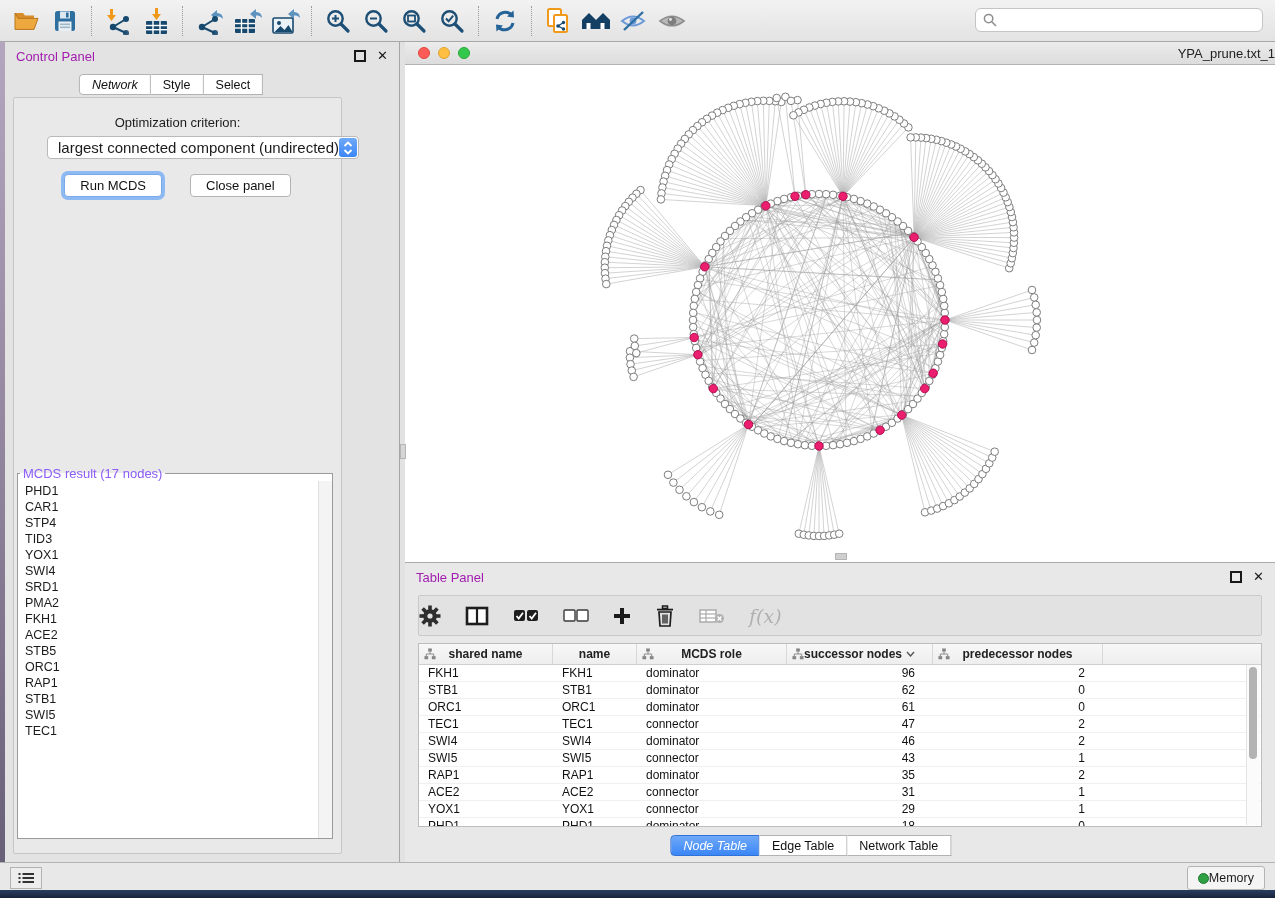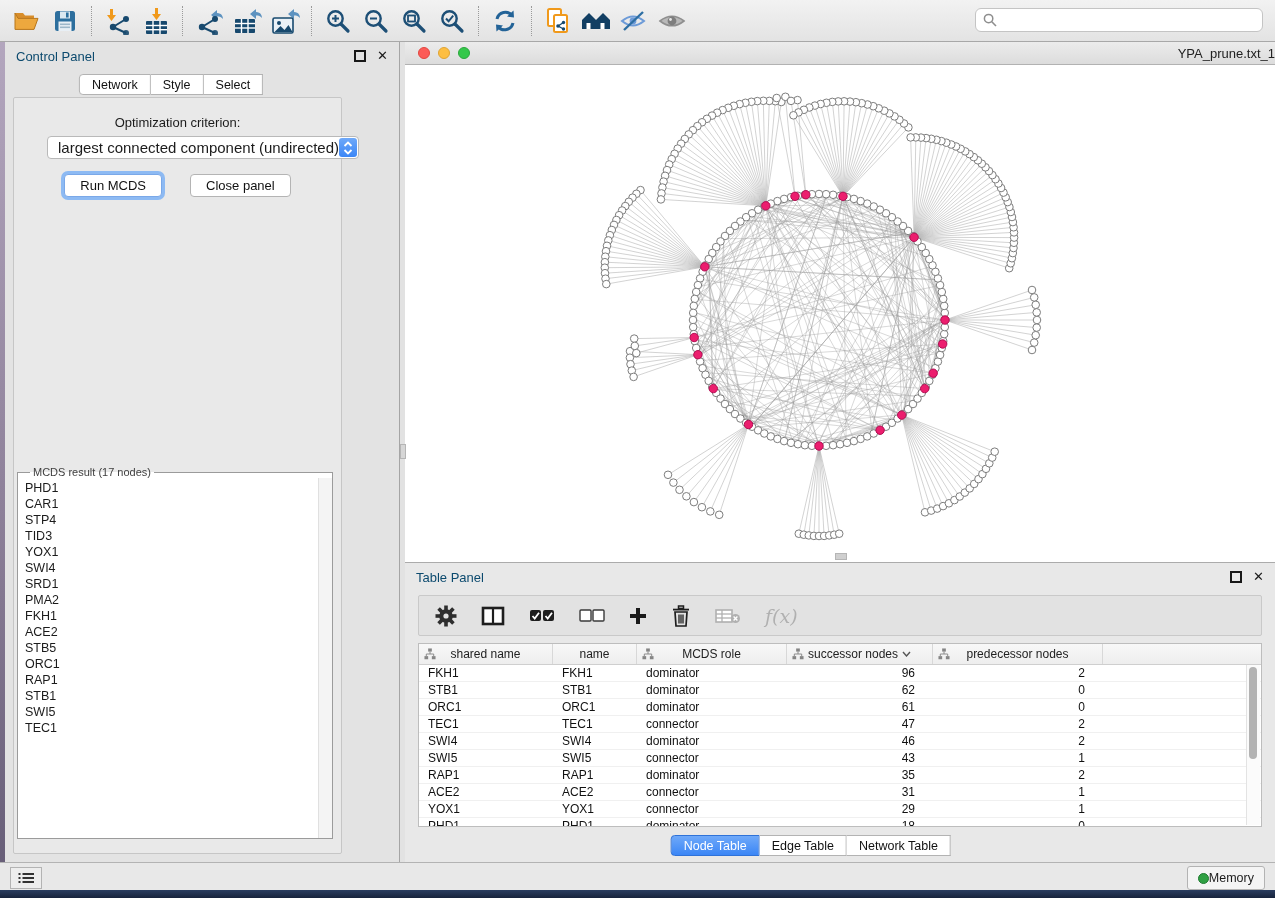--- a/index.html
+++ b/index.html
@@ -18,29 +18,29 @@
   .search input{border:none;outline:none;flex:1;font-size:13px;background:transparent;
                 font-family:"Liberation Sans","DejaVu Sans",sans-serif;}
 
   
   .desktop-left{position:absolute;left:0;top:42px;width:5px;height:848px;
                 background:linear-gradient(#b3a6be,#8d8099 55%,#655c76);}
   .desktop-bottom{position:absolute;left:0;top:890px;width:1275px;height:8px;
                   background:linear-gradient(#2a3d60,#17233c);}
 
   
-  .panel-title{position:absolute;left:11px;top:7px;font-size:13px;color:#0c4a6e;}
+  .panel-title{position:absolute;left:11px;top:7px;font-size:13px;color:#a21caf;}
   .win-controls{position:absolute;right:11px;top:8px;display:flex;gap:11px;align-items:center;}
   .float-box{width:8px;height:8px;border:2px solid #181818;display:inline-block;}
   .close-x{font-size:13px;font-weight:bold;color:#181818;line-height:10px;}
 
   .seg-tabs{position:absolute;left:50%;transform:translateX(-50%);display:flex;}
   .seg{height:19px;padding:0 12px;display:flex;align-items:center;font-size:12.5px;color:#111;
        background:#fff;border:1px solid #b3b3b3;border-left:none;white-space:nowrap;}
-  .seg:first-child{border-left:1px solid #b3b3b3;border-radius:4px 0 0 4px;}
+  .seg:first-child{border-left:1px solid #b3b3b3;border-radius:4px 0 0 4px;font-style:italic;}
   .seg:last-child{border-radius:0 4px 4px 0;margin-top:28px;}
   .seg.sel{background:linear-gradient(var(--accent-light),var(--accent));color:#fff;border-color:var(--accent-dark);}
 
   
   .control-panel{position:absolute;left:5px;top:42px;width:395px;height:820px;background:#e3e3e3;
                  border-right:1px solid #a5a5a5;box-sizing:border-box;}
   .control-panel .seg-tabs{top:32px;}
   .cp-content{position:absolute;left:8px;top:55px;width:329px;height:757px;box-sizing:border-box;
               background:#e9e9e9;border:1px solid #c6c6c6;border-radius:2px;}
   .opt-label{position:absolute;top:17px;width:100%;text-align:center;font-size:13px;}
@@ -49,21 +49,21 @@
   .combo .val{flex:1;font-size:15px;padding-left:10px;white-space:nowrap;}
   .combo .stepper{width:20px;height:19px;margin-right:1px;border-radius:3px;
                   background:linear-gradient(var(--accent-light),var(--accent));
                   display:flex;align-items:center;justify-content:center;}
   .btn-row{position:absolute;top:76px;width:100%;display:flex;justify-content:center;gap:28px;}
   .btn{height:23px;padding:0 15px;background:#fff;border:1px solid #b4b4b4;border-radius:4px;
        font-size:13px;font-family:"Liberation Sans","DejaVu Sans",sans-serif;color:#111;display:flex;align-items:center;}
   .btn.focus{box-shadow:0 0 0 3px rgba(110,170,245,.75);border-color:#7aa8e8;}
   fieldset.result{position:absolute;left:3px;right:8px;top:368px;bottom:14px;margin:0;padding:0;
                   border:1px solid #9b9b9b;background:#fff;}
-  fieldset.result legend{font-size:11px;margin-left:12px;padding:0 3px;background:transparent;color:#404040;}
+  fieldset.result legend{font-size:13px;margin-left:2px;padding:0 3px;background:transparent;color:#8b5cf6;}
   .result-list{position:absolute;left:0;top:2px;right:13px;bottom:0;overflow:hidden;}
   .result-item{font-size:12.5px;line-height:16px;padding-left:7px;}
   .result-scroll{position:absolute;right:0;top:0;bottom:0;width:13px;background:#f4f4f4;border-left:1px solid #e0e0e0;}
 
   
   .network-window{position:absolute;left:405px;top:42px;width:870px;height:520px;background:#fff;}
   .net-titlebar{position:absolute;left:0;top:0;width:100%;height:23px;box-sizing:border-box;
                 background:linear-gradient(#ececec,#dcdcdc);border-bottom:1px solid #b2b2b2;}
   .lights{position:absolute;left:13px;top:5px;display:flex;gap:8px;}
   .light{width:12px;height:12px;border-radius:50%;}
@@ -78,26 +78,26 @@
   .ring circle,.leaves circle{fill:#ffffff;stroke:#7d7d7d;stroke-width:1;}
   .hubs circle{fill:var(--pink);stroke:#b30d53;stroke-width:1;}
   .splitter-v{position:absolute;left:400px;top:444px;width:6px;height:15px;background:#d6d6d6;border:1px solid #b5b5b5;box-sizing:border-box;}
   .splitter-h{position:absolute;left:835px;top:553px;width:12px;height:7px;background:#cfcfcf;border:1px solid #b5b5b5;box-sizing:border-box;}
 
   
   .table-panel{position:absolute;left:405px;top:562px;width:870px;height:300px;background:#e8e8e8;
                border-top:1px solid #ababab;box-sizing:border-box;}
   .tp-toolbar{position:absolute;left:13px;top:32px;width:844px;height:41px;box-sizing:border-box;
               background:#e2e2e2;border:1px solid #c9c9c9;border-radius:2px;
-              display:flex;align-items:center;gap:24px;padding-left:16px;}
+              display:flex;align-items:center;gap:24px;}
   .tp-ibtn{display:flex;align-items:center;justify-content:center;height:30px;}
   .fx{font-family:"DejaVu Serif","Liberation Serif",serif;font-style:italic;font-size:19px;color:#b0b0b0;}
   .tp-table{position:absolute;left:13px;top:80px;width:844px;height:184px;box-sizing:border-box;
             background:#fff;border:1px solid #bdbdbd;overflow:hidden;}
-  .thead{display:flex;height:20px;background:linear-gradient(#f8f8f8,#eeeeee);border-bottom:1px solid #cfcfcf;}
+  .thead{display:flex;height:20px;background:linear-gradient(#f8f8f8,#eeeeee);border-bottom:1px solid #cfcfcf;font-weight:bold;}
   .th{position:relative;box-sizing:border-box;border-right:1px solid #d8d8d8;display:flex;
       align-items:center;justify-content:center;font-size:12px;color:#222;gap:4px;}
   .th .tree{position:absolute;left:5px;top:4px;}
   .tr{display:flex;height:16px;border-bottom:1px solid #f0f0f0;}
   .td{box-sizing:border-box;font-size:12px;line-height:16px;color:#111;white-space:nowrap;overflow:hidden;}
   .col0{width:134px;} .col1{width:84px;} .col2{width:150px;} .col3{width:146px;} .col4{width:170px;}
   .td.col0,.td.col1,.td.col2{padding-left:9px;text-align:left;}
   .td.num{text-align:right;padding-right:18px;}
   .tp-scroll{position:absolute;right:1px;top:21px;bottom:1px;width:13px;background:#fbfbfb;border-left:1px solid #e3e3e3;}
   .tp-thumb{position:absolute;left:2px;top:2px;width:8px;height:92px;background:#b3b3b3;border-radius:5px;}

